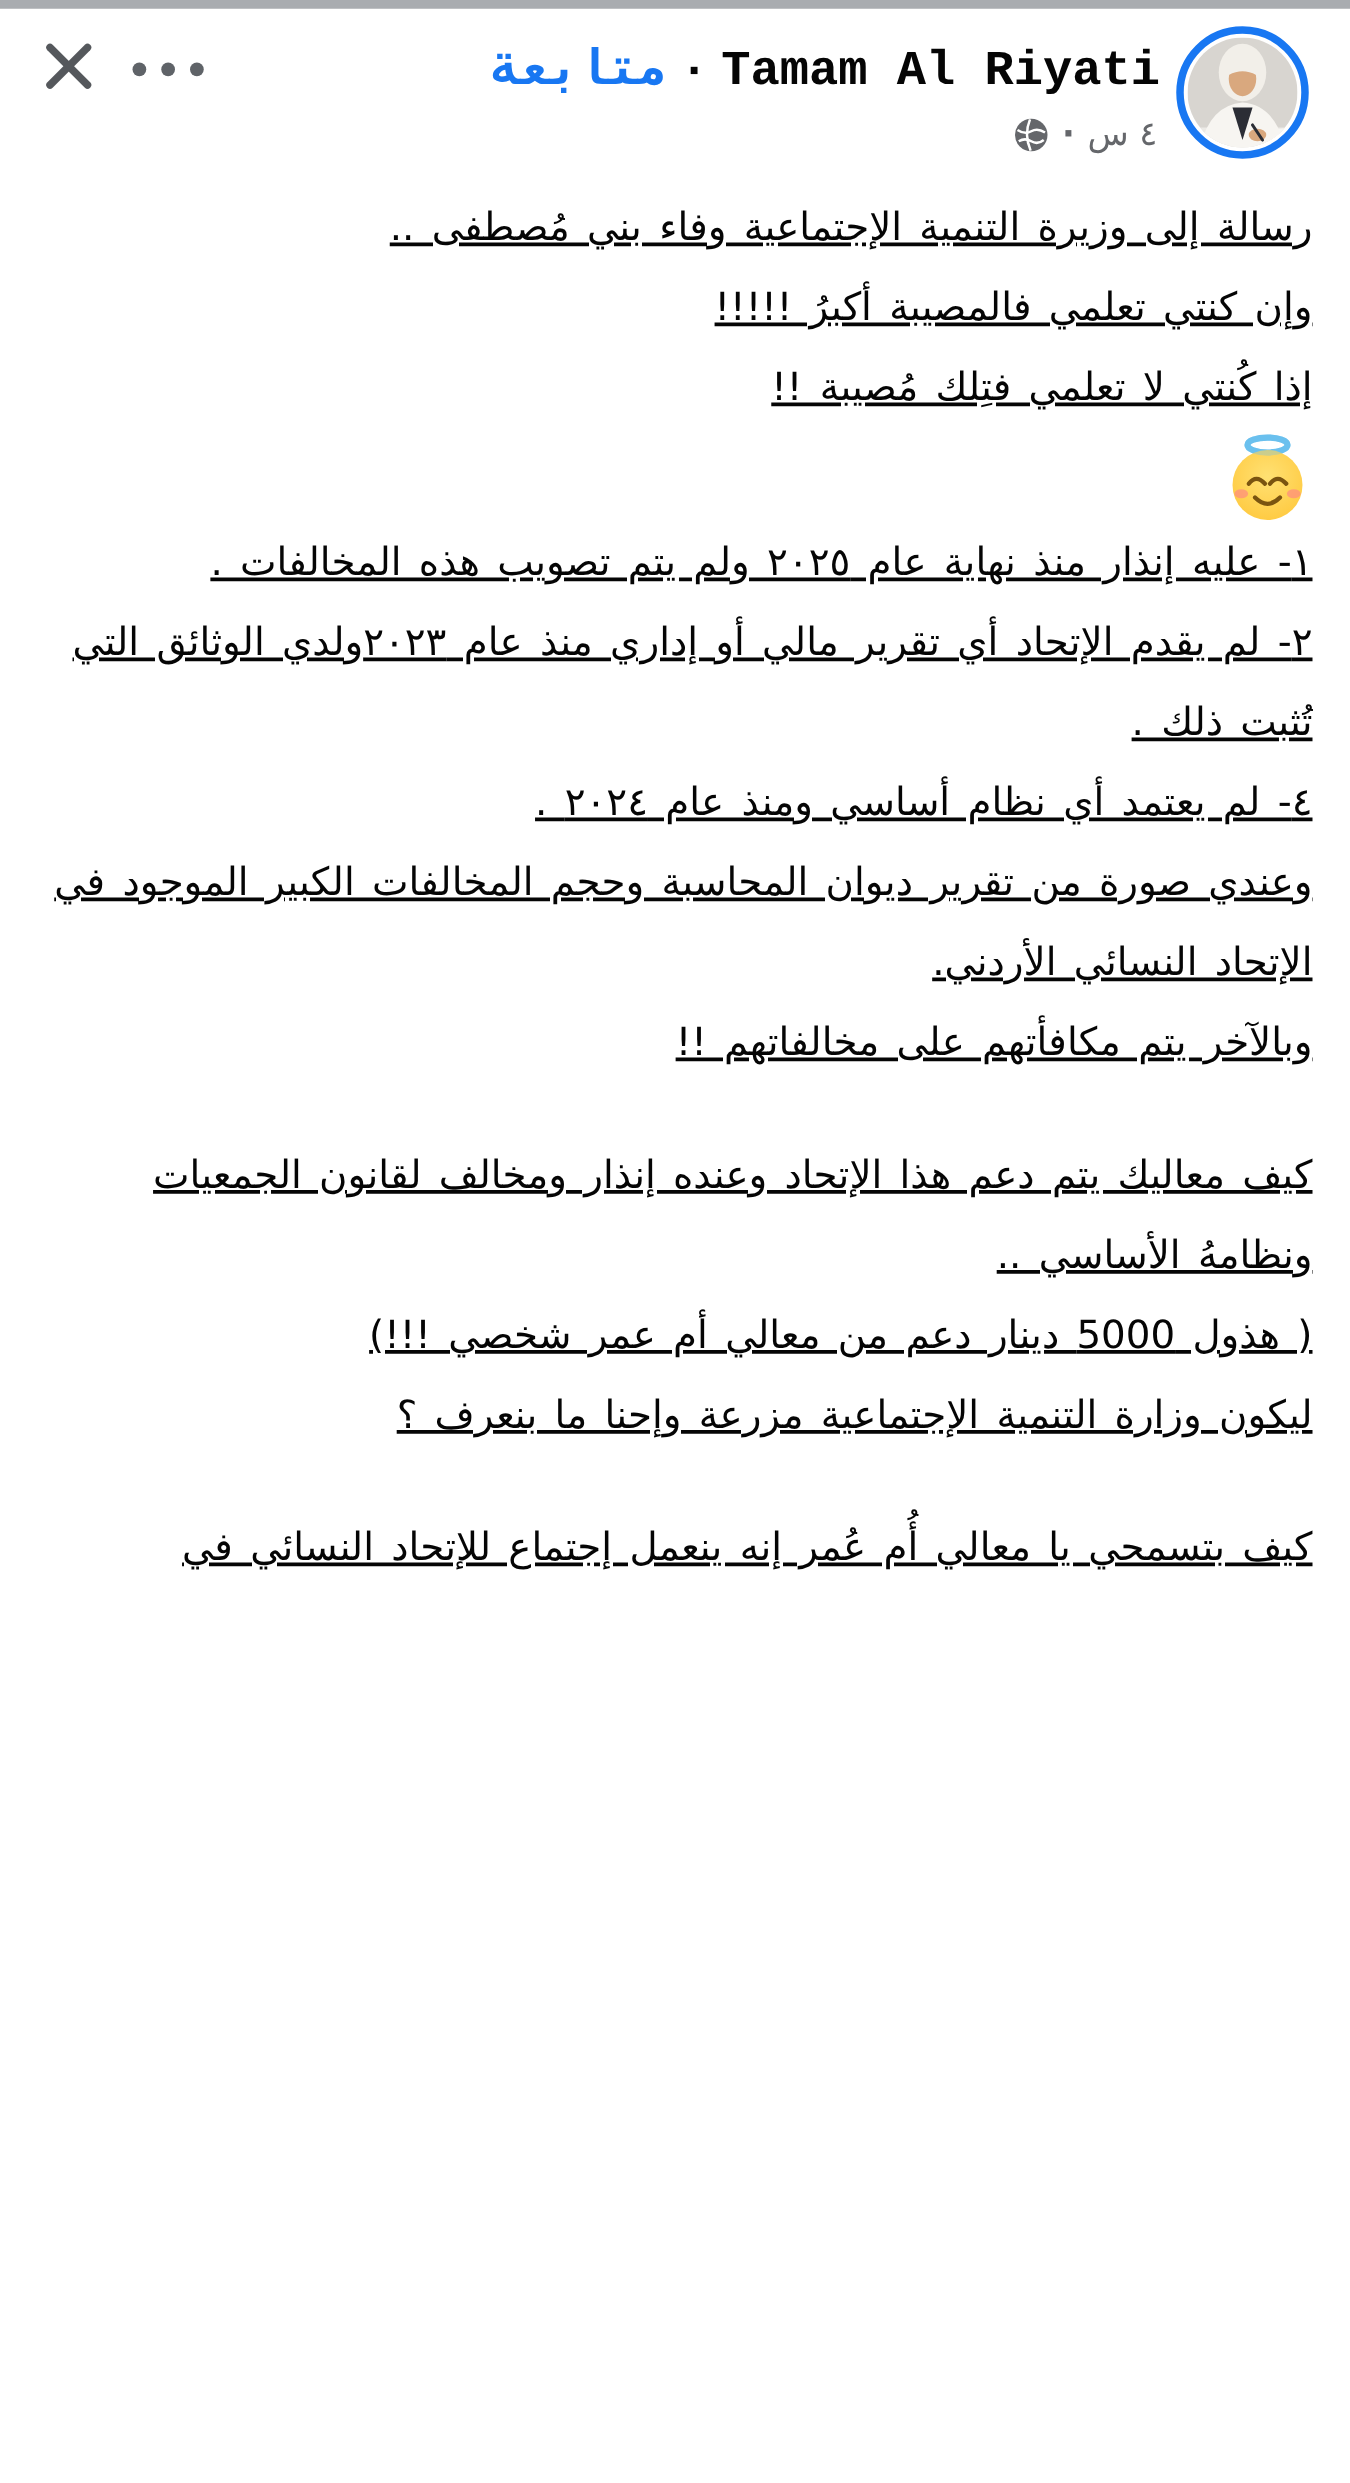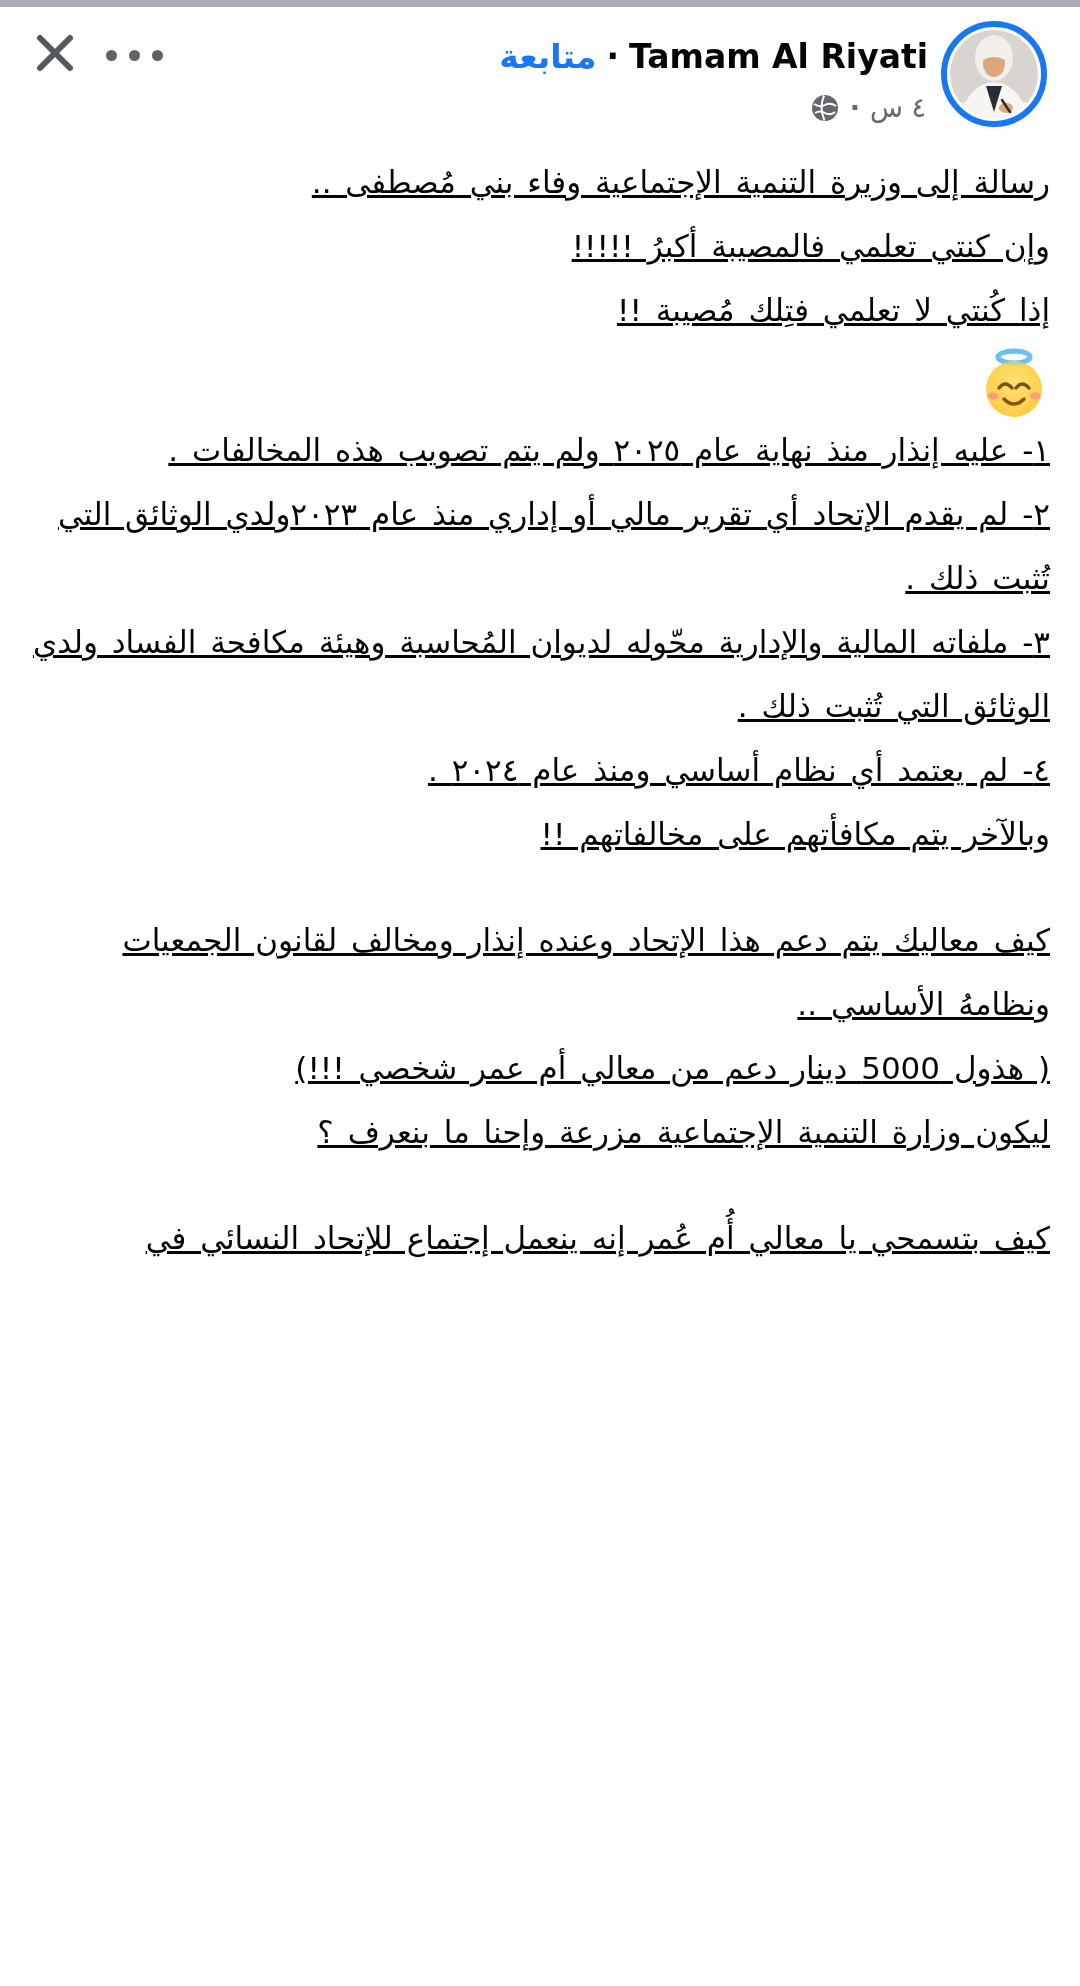--- a/index.html
+++ b/index.html
@@ -17,21 +17,21 @@
   .more-btn  { position:absolute; top:44px; left:106px; width:70px; height:22px;
                display:flex; align-items:center; gap:12px; cursor:pointer; }
   .more-btn i { width:11px; height:11px; border-radius:50%; background:#5f6368; }
 
   
   .avatar { position:absolute; top:20px; right:32px; width:108px; height:108px; cursor:pointer; }
 
   
   .name-row {
     position:absolute; top:36px; right:152px; direction:rtl; white-space:nowrap;
-    font-weight:bold; font-size:33px; color:#050505; line-height:42px;
+    font-weight:bold; font-size:39px; color:#050505; line-height:42px;font-family:Liberation Mono, monospace;
   }
   .name-row .sep { color:#050505; font-weight:bold; margin:0 10px; }
   .follow { color:#1877f2; cursor:pointer; }
 
   
   .meta-row {
     position:absolute; top:92px; right:154px; direction:rtl;
     display:flex; align-items:center; gap:10px;
     color:#65676b; font-size:27px;
   }
@@ -121,22 +121,22 @@
     <circle cx="36" cy="42" r="28" fill="url(#fg)"></circle>
     <ellipse cx="36" cy="10" rx="16" ry="6" fill="none" stroke="#6bc0ee" stroke-width="5" opacity="0.35"></ellipse>
     <path d="M21 41 q6 -8 13 0" stroke="#7a5410" stroke-width="3.4" fill="none" stroke-linecap="round"></path>
     <path d="M38 41 q6 -8 13 0" stroke="#7a5410" stroke-width="3.4" fill="none" stroke-linecap="round"></path>
     <path d="M26 52 q10 10 20 0" stroke="#7a5410" stroke-width="3.4" fill="none" stroke-linecap="round"></path>
     <ellipse cx="15" cy="49" rx="5.5" ry="3.6" fill="#ff8a80" opacity="0.7"></ellipse>
     <ellipse cx="57" cy="49" rx="5.5" ry="3.6" fill="#ff8a80" opacity="0.7"></ellipse>
   </svg></p>
       <p class="para"><span class="para-text">١- عليه إنذار منذ نهاية عام ٢٠٢٥  ولم يتم تصويب هذه المخالفات .</span></p>
       <p class="para"><span class="para-text">٢- لم يقدم الإتحاد أي تقرير  مالي أو إداري منذ عام ٢٠٢٣ولدي الوثائق التي تُثبت ذلك .</span></p>
-      <p class="para"><span class="para-text">٣- ملفاته المالية والإدارية محّوله لديوان المُحاسبة وهيئة مكافحة الفساد ولدي الوثائق التي تُثبت ذلك .</span></p>
       <p class="para"><span class="para-text">٤- لم يعتمد أي نظام أساسي ومنذ عام ٢٠٢٤ .</span></p>
+      <p class="para"><span class="para-text">وعندي صورة من تقرير ديوان المحاسبة وحجم المخالفات الكبير الموجود في الإتحاد النسائي الأردني.</span></p>
       <p class="para"><span class="para-text">وبالآخر يتم مكافأتهم على مخالفاتهم !!</span></p>
       <p class="para gap-before"><span class="para-text">كيف معاليك يتم دعم هذا الإتحاد وعنده إنذار ومخالف لقانون الجمعيات ونظامهُ الأساسي ..</span></p>
       <p class="para"><span class="para-text">( هذول 5000 دينار دعم من معالي أم عمر شخصي !!!)</span></p>
       <p class="para"><span class="para-text">ليكون وزارة التنمية الإجتماعية مزرعة وإحنا ما بنعرف ؟</span></p>
       <p class="para gap-before"><span class="para-text">كيف بتسمحي يا معالي أُم عُمر إنه ينعمل إجتماع للإتحاد النسائي في</span></p>
     </div>
 
 </div>
 
 </body></html>

